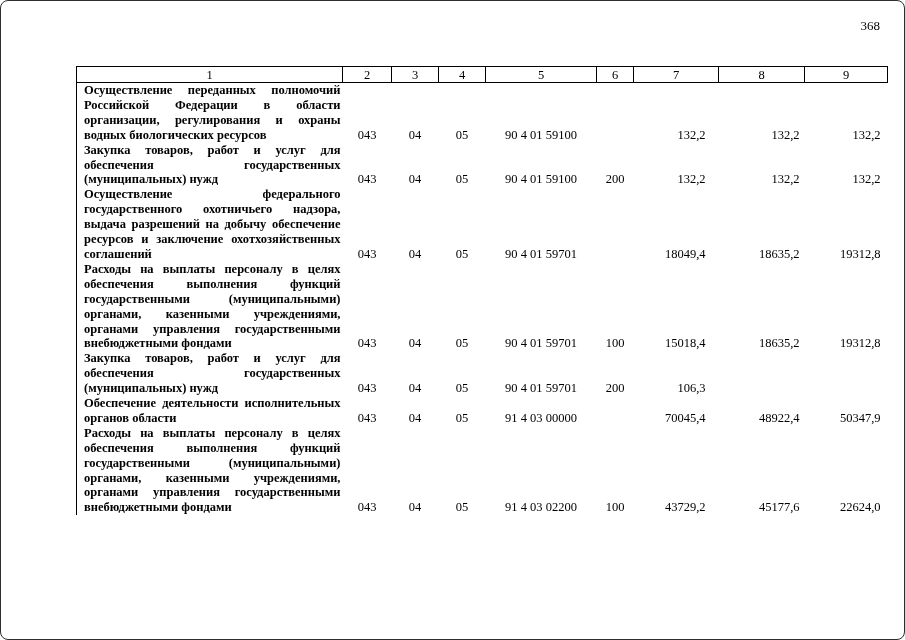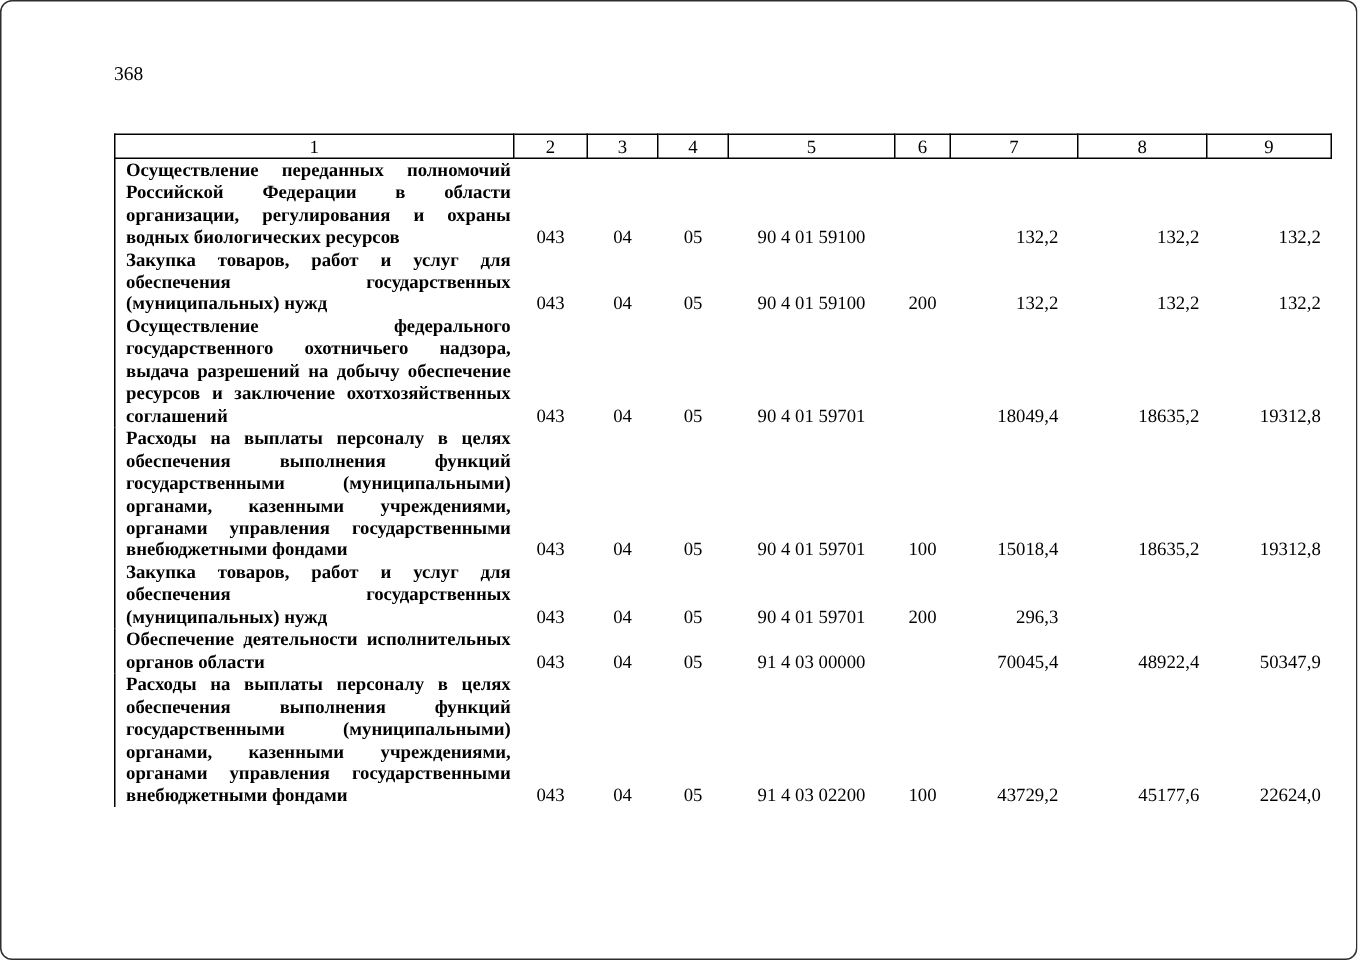--- a/index.html
+++ b/index.html
@@ -13,24 +13,24 @@
     height: 640px;
     box-sizing: border-box;
     background: #ffffff;
     border: 1px solid #2e2e2e;
     border-radius: 8px;
     overflow: hidden;
     font-family: "Liberation Serif", serif;
     color: #000000;
   }
   .page-number {
-    margin-top: 41px;
+    margin-top: 18px;
     width: 804px;
     margin-left: 75px;
-    text-align: left;
+    text-align: right;
     font-size: 13px;
     line-height: 14px;
   }
   .table-wrap {
     margin-top: 33px;
     margin-left: 75px;
     width: 805px;
   }
   table.budget {
     border-collapse: collapse;
@@ -147,21 +147,21 @@
             <td class="c8">18635,2</td>
             <td class="c9">19312,8</td>
           </tr>
           <tr>
             <td class="c1">Закупка товаров, работ и услуг для обеспечения государственных (муниципальных) нужд</td>
             <td class="c2">043</td>
             <td class="c3">04</td>
             <td class="c4">05</td>
             <td class="c5">90 4 01 59701</td>
             <td class="c6">200</td>
-            <td class="c7">296,3</td>
+            <td class="c7">106,3</td>
             <td class="c8"></td>
             <td class="c9"></td>
           </tr>
           <tr>
             <td class="c1">Обеспечение деятельности исполнительных органов области</td>
             <td class="c2">043</td>
             <td class="c3">04</td>
             <td class="c4">05</td>
             <td class="c5">91 4 03 00000</td>
             <td class="c6"></td>

